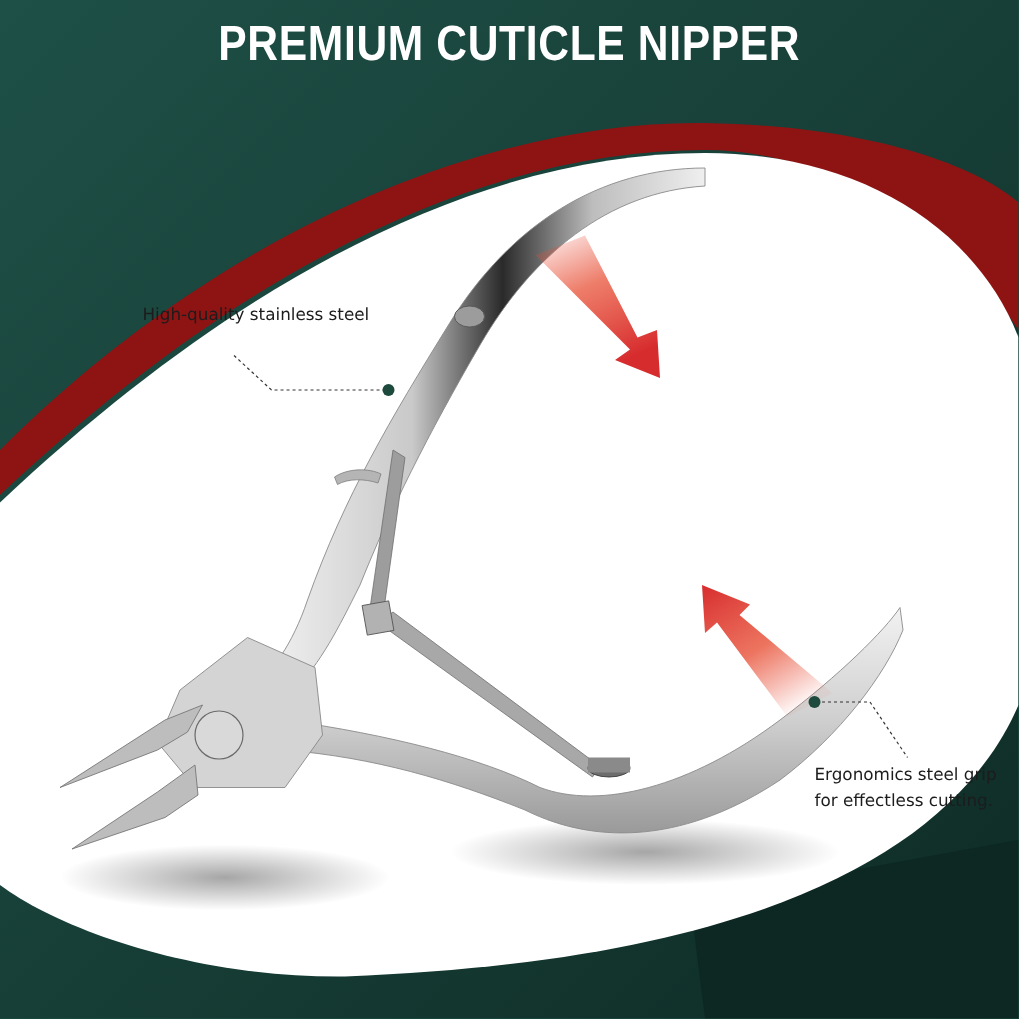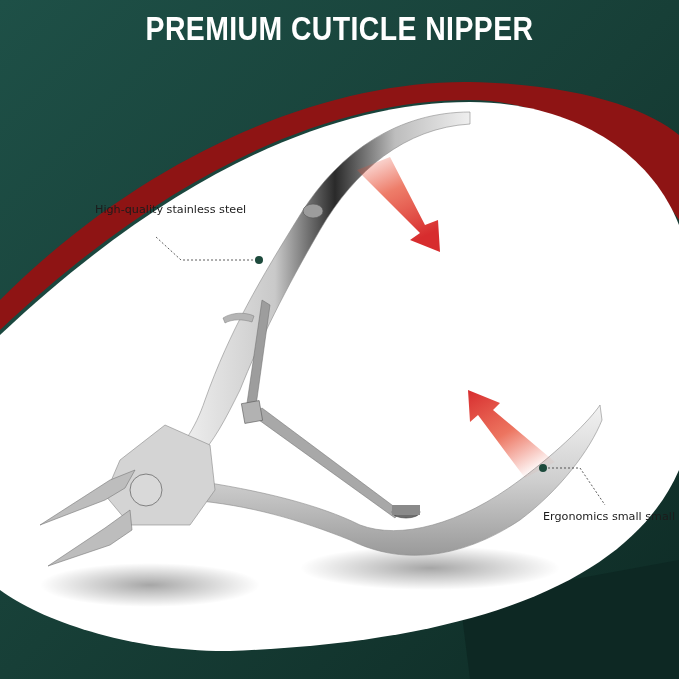--- a/index.html
+++ b/index.html
@@ -93,14 +93,15 @@
   <circle cx="543" cy="468" r="4" fill="#1d4a3c"></circle>
 </svg>
 
 <div class="title">PREMIUM CUTICLE NIPPER</div>
 
 <div class="callout callout-1">
   <div>High-quality stainless steel</div>
 </div>
 
 <div class="callout callout-2">
-  <div>Ergonomics small small</div>
+  <div>Ergonomics steel grip</div>
+  <div>for effectless cutting.</div>
 </div>
 
 </body></html>

